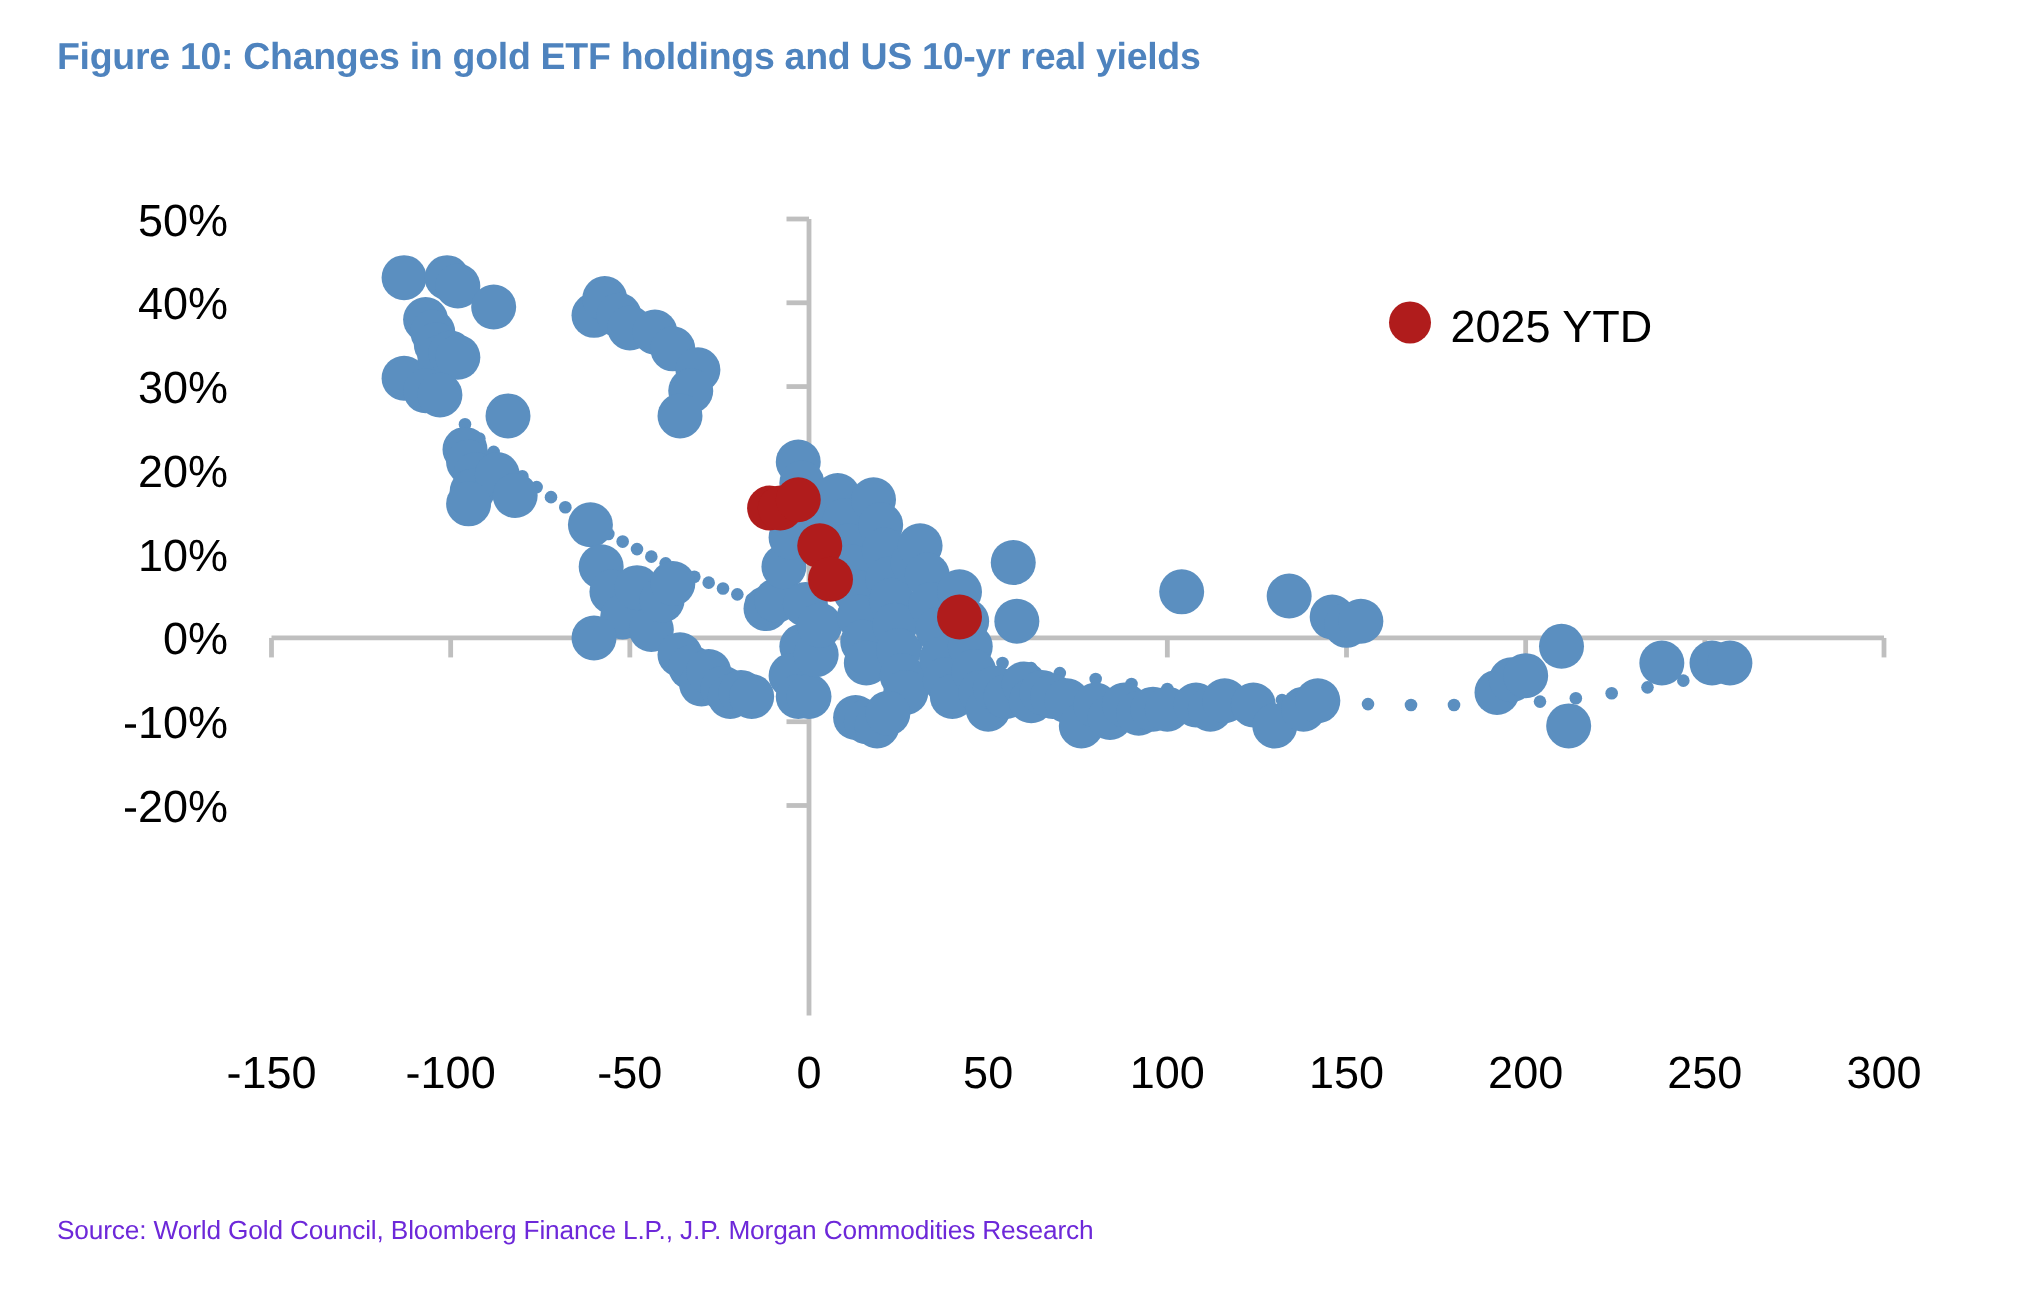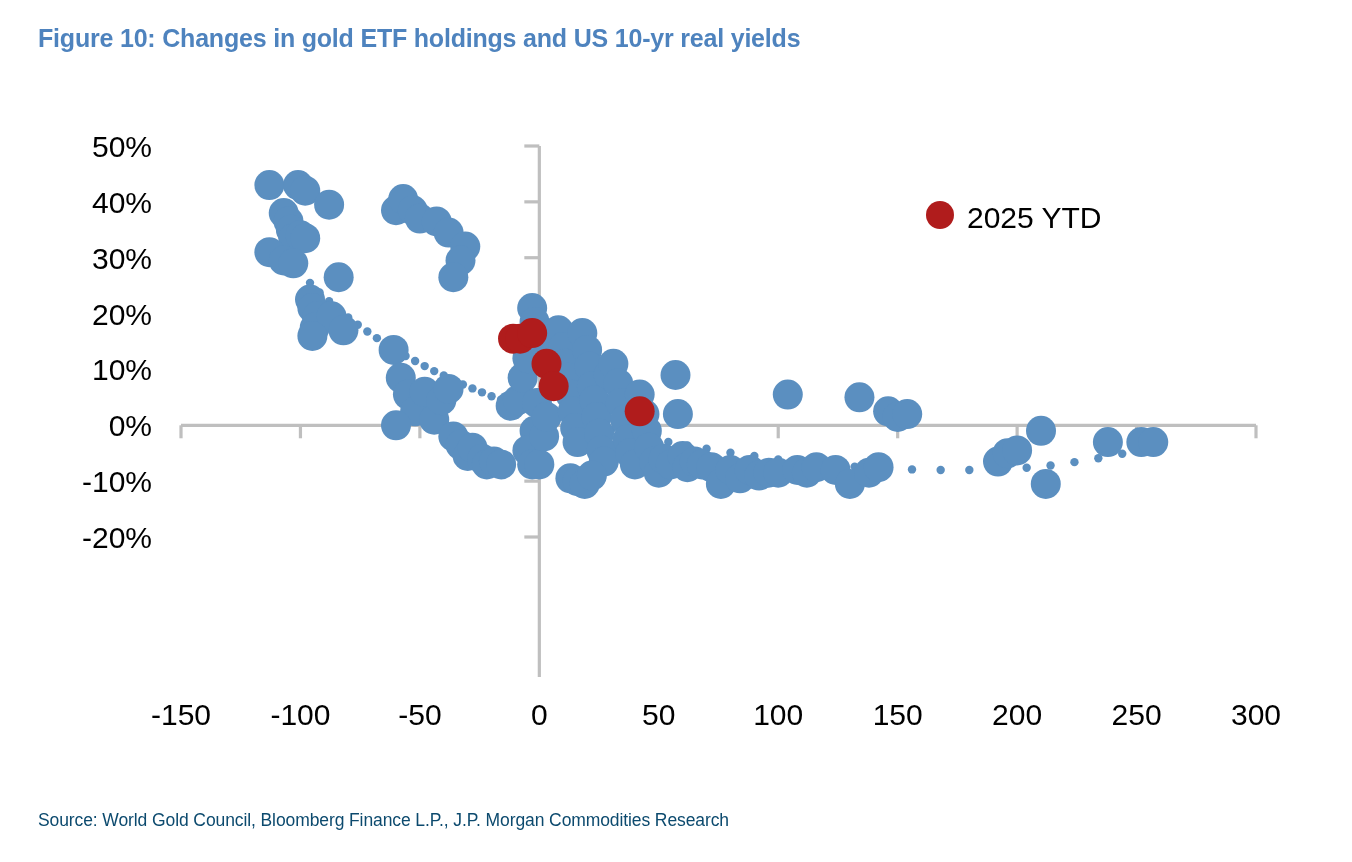--- a/index.html
+++ b/index.html
@@ -40,21 +40,21 @@
     font-weight: normal;
     color: #1a1a1a;
     white-space: nowrap;
     letter-spacing: -0.1px;
   }
   .fig-source {
     position: absolute;
     left: 38px;
     top: 810px;
     font-size: 17.5px;
-    color: #0c4a6e;
+    color: #6d28d9;
     white-space: nowrap;
     letter-spacing: -0.1px;
   }
   #plot-area {
     position: absolute;
     left: 0px;
     top: 120px;
     width: 1352px;
     height: 640px;
   }

